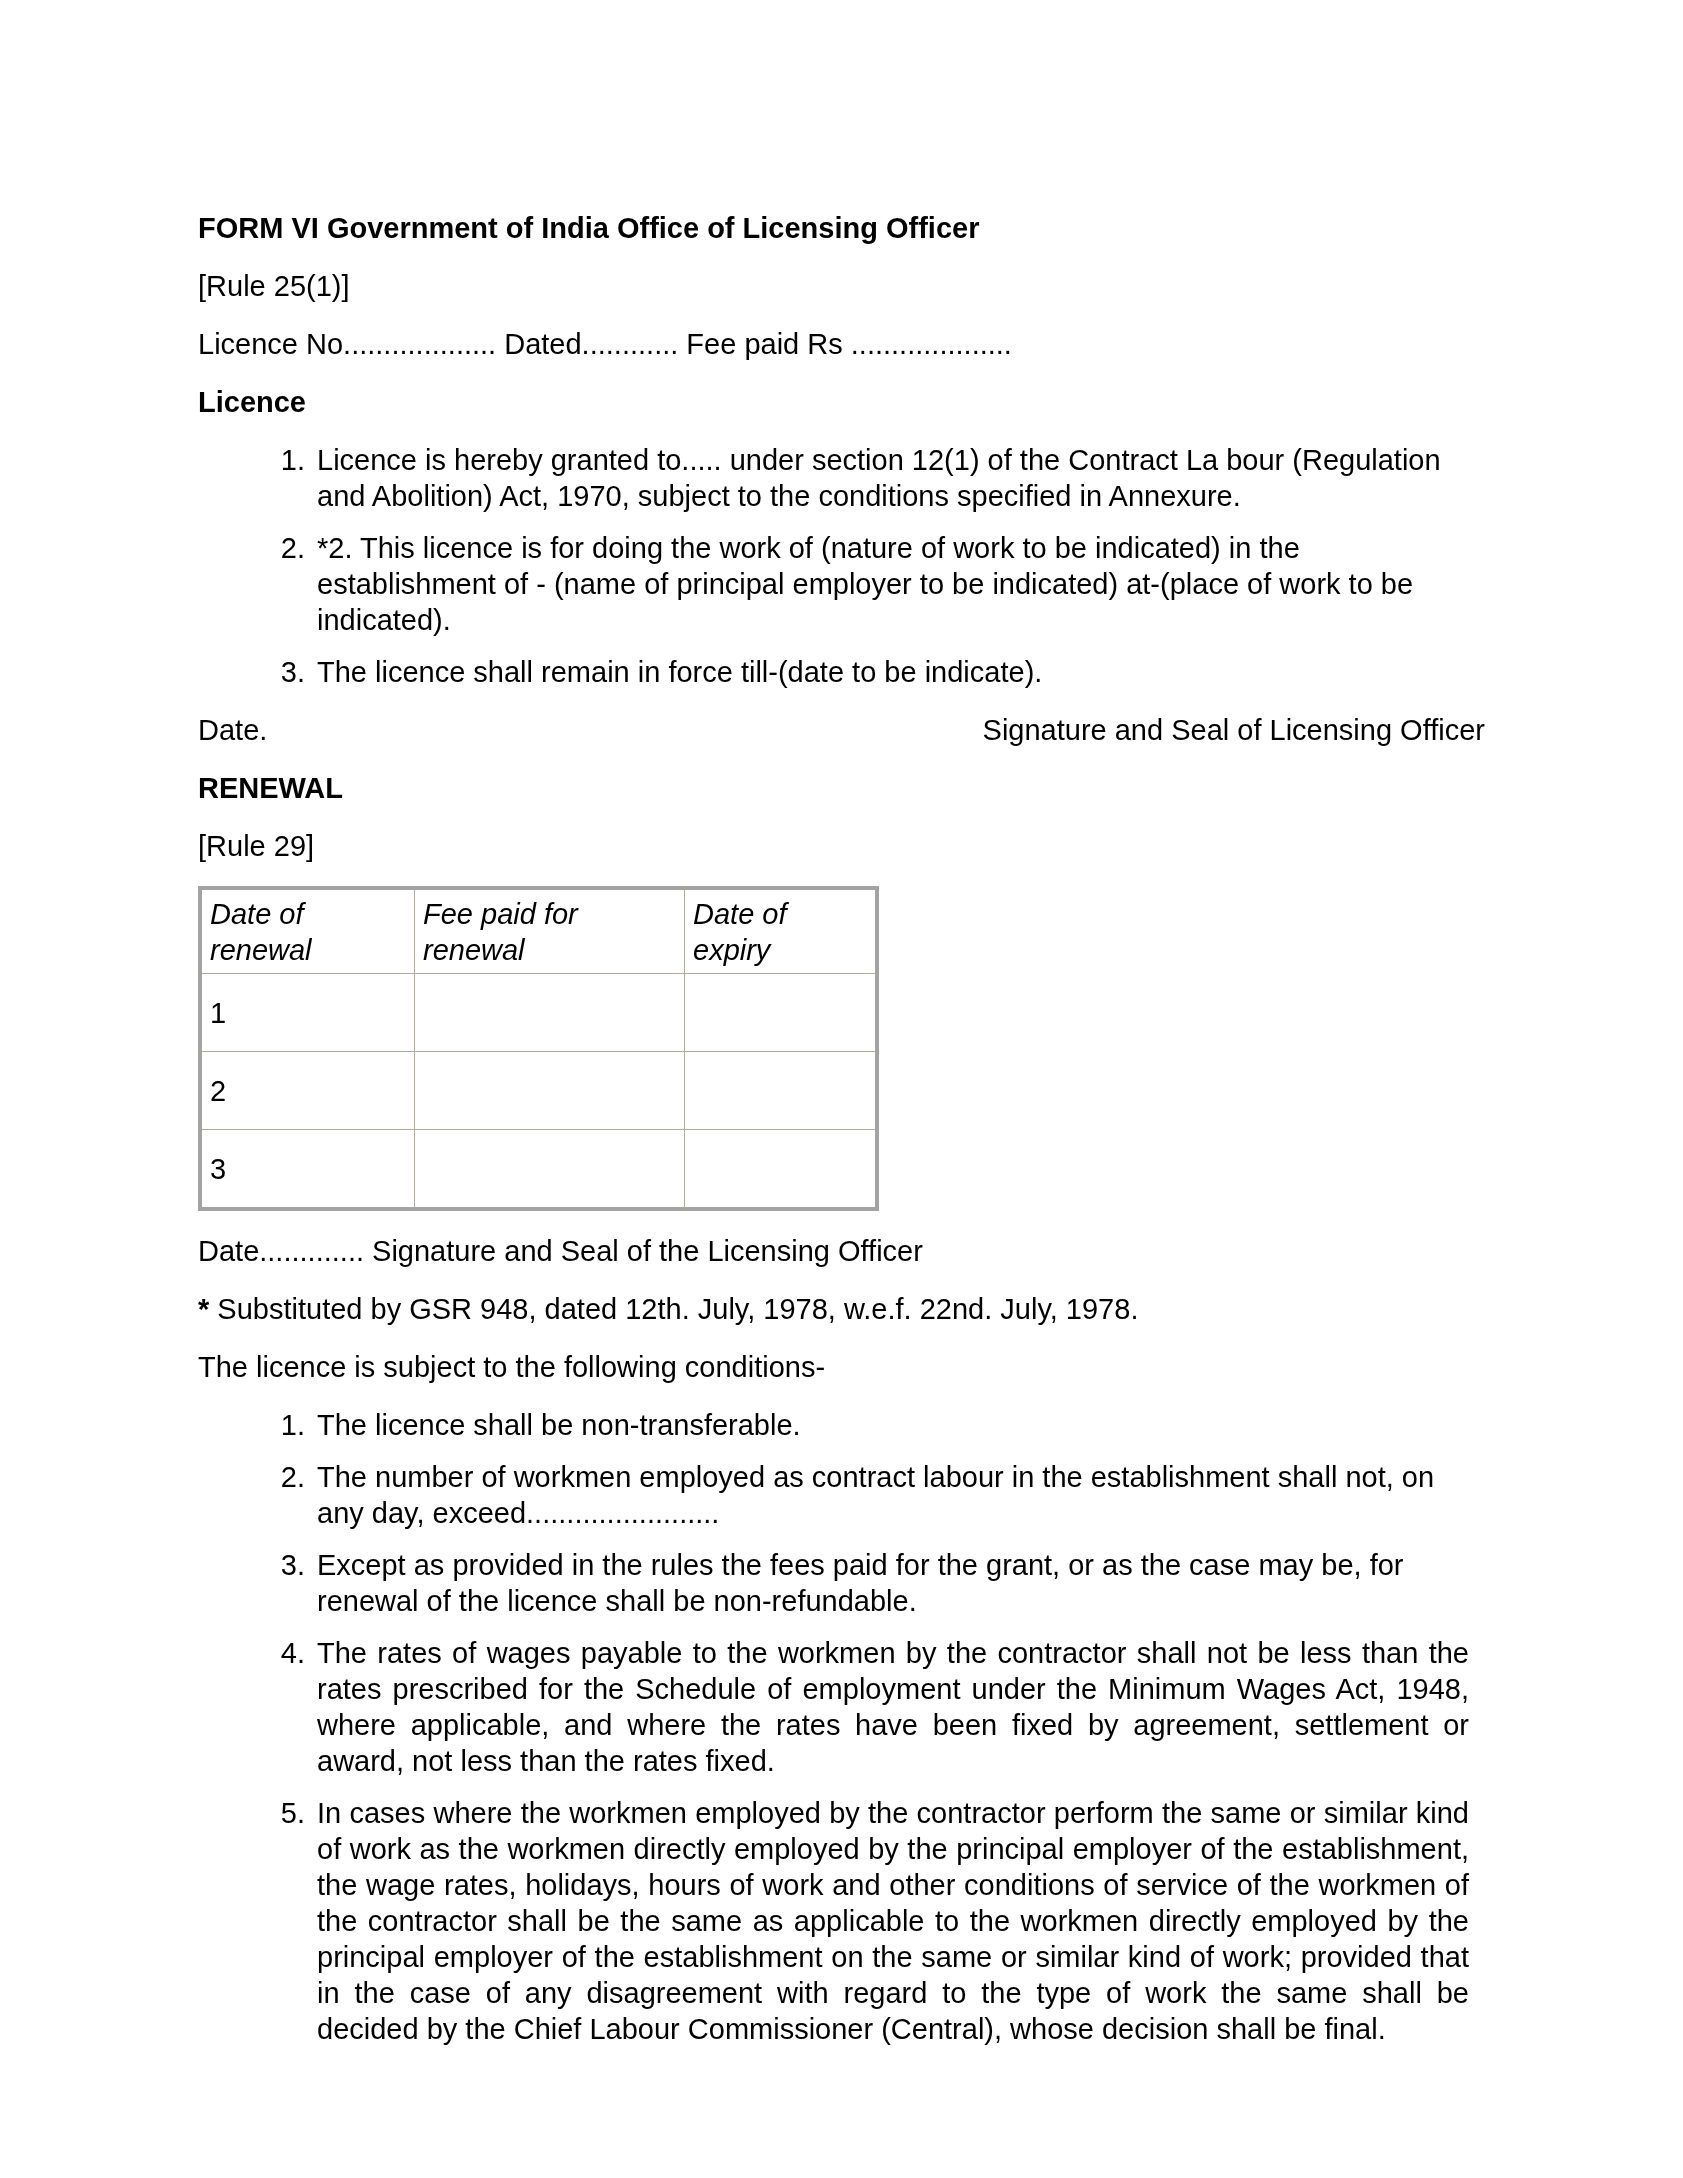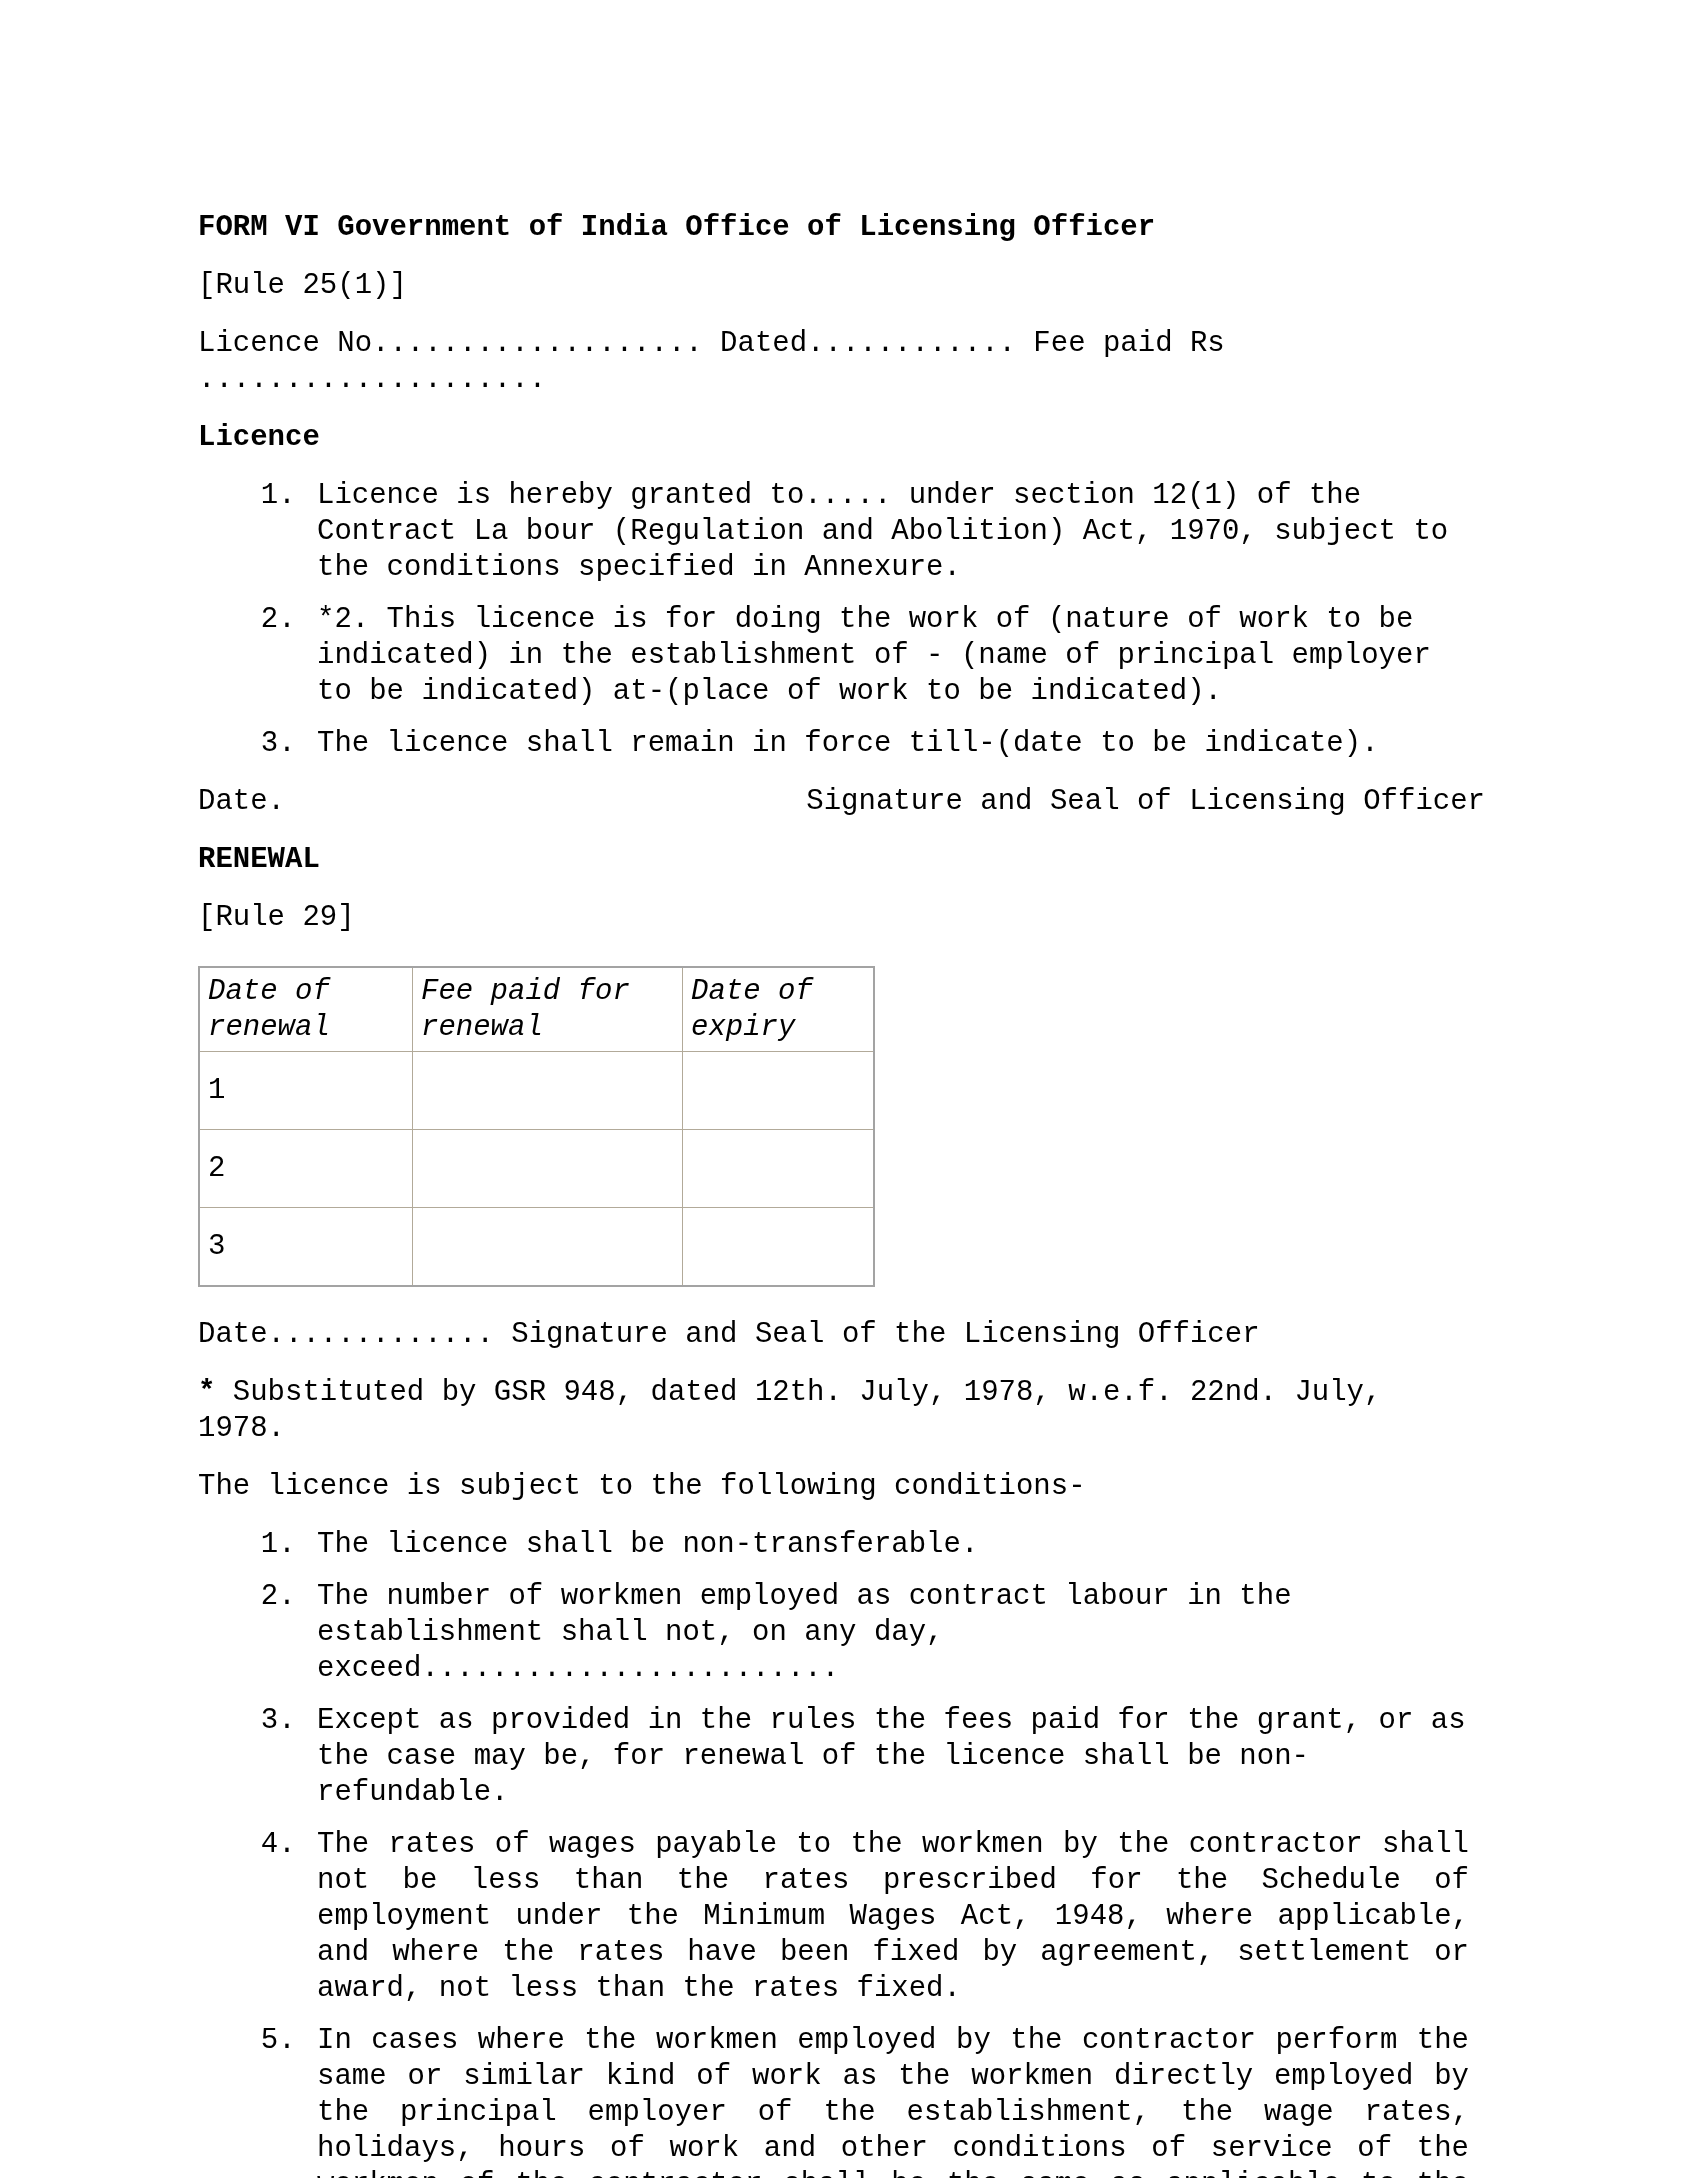--- a/index.html
+++ b/index.html
@@ -15,42 +15,41 @@
     line-height: 36px;
     color: #000000;
     -webkit-font-smoothing: antialiased;
   }
   .page {
     box-sizing: border-box;
     width: 1683px;
     height: 2178px;
     padding: 210px 198px 0 198px;
     background: #ffffff;
-    font-family: Liberation Mono, monospace;
   }
   .para { margin: 22px 0; }
   .bold { font-weight: bold; }
   .title { margin-top: 0; }
   ol.doc-list {
     margin: 22px 0;
     padding-left: 99px;
   }
   ol.doc-list li {
     margin: 16px;
     padding-left: 4px;
   }
   .justify { text-align: justify; }
   .date-sign-row { display: flex; margin: 22px 0; justify-content: space-between; }
   .date-sign-row .date-cell {
     flex: 0 0 98px;
   }
   table.renewal {
     border-collapse: collapse;
-    margin: 30px 0;
-    border: 2px solid #a3a3a3;
+    margin: 22px 0;
+    border: 4px solid #a3a3a3;
   }
   table.renewal th,
   table.renewal td {
     border: 1px solid #b2aa99;
     padding: 0 8px;
     text-align: left;
     vertical-align: middle;
     font-weight: normal;
     background: #ffffff;
   }

